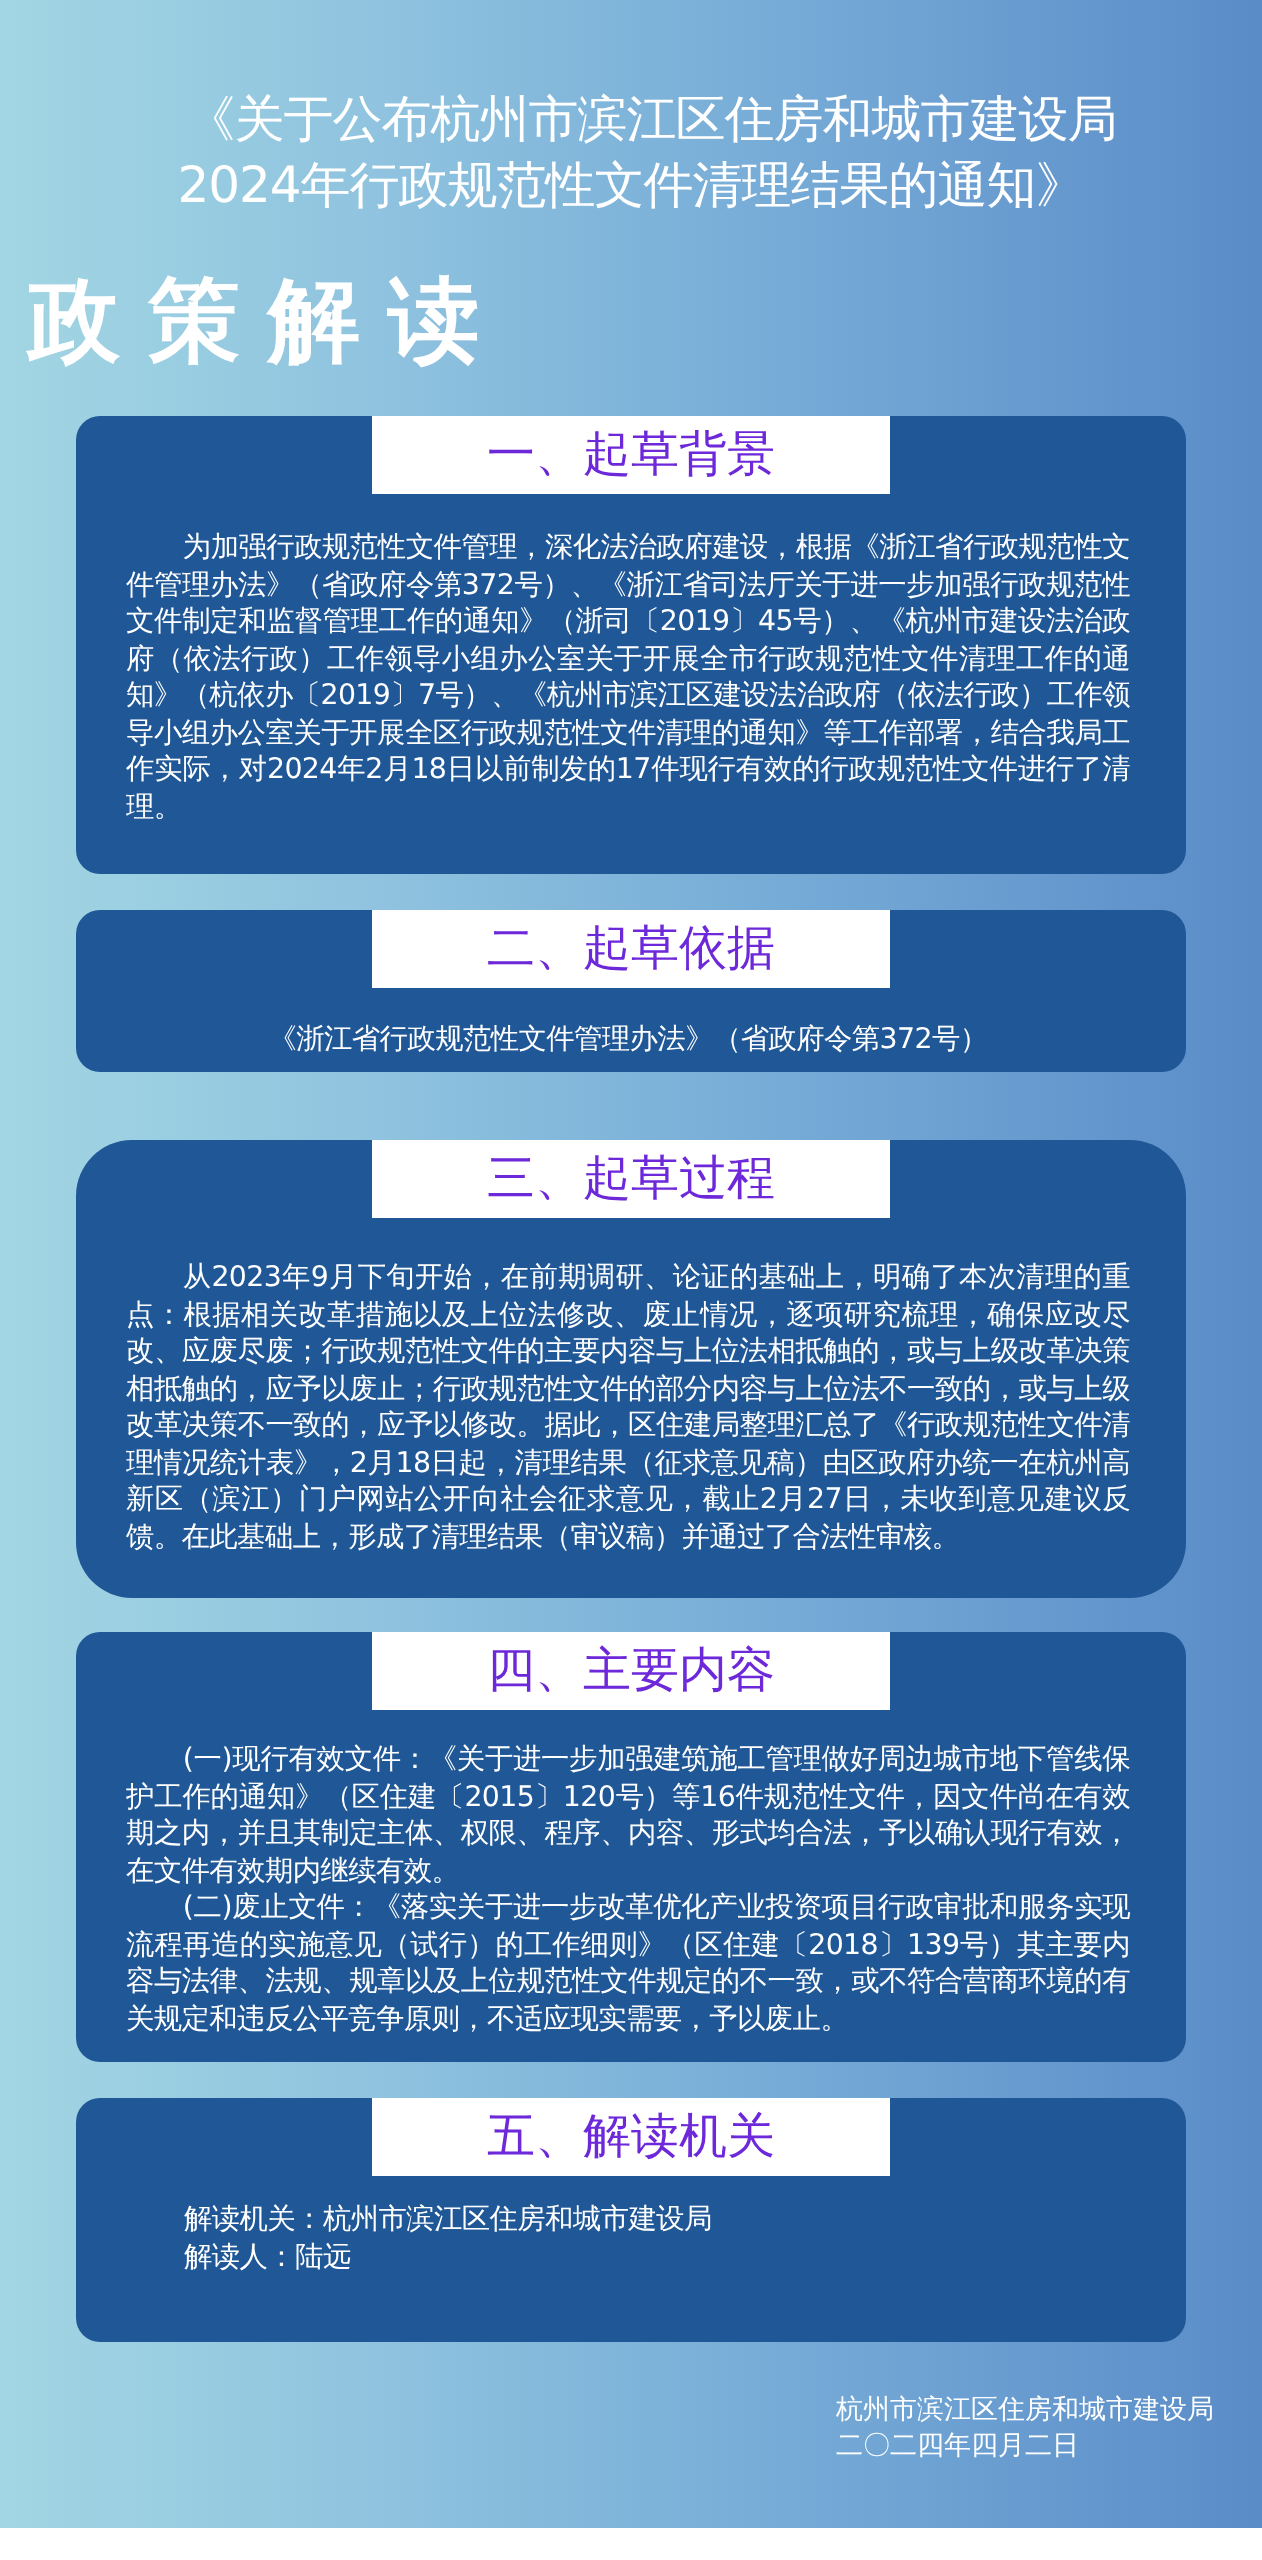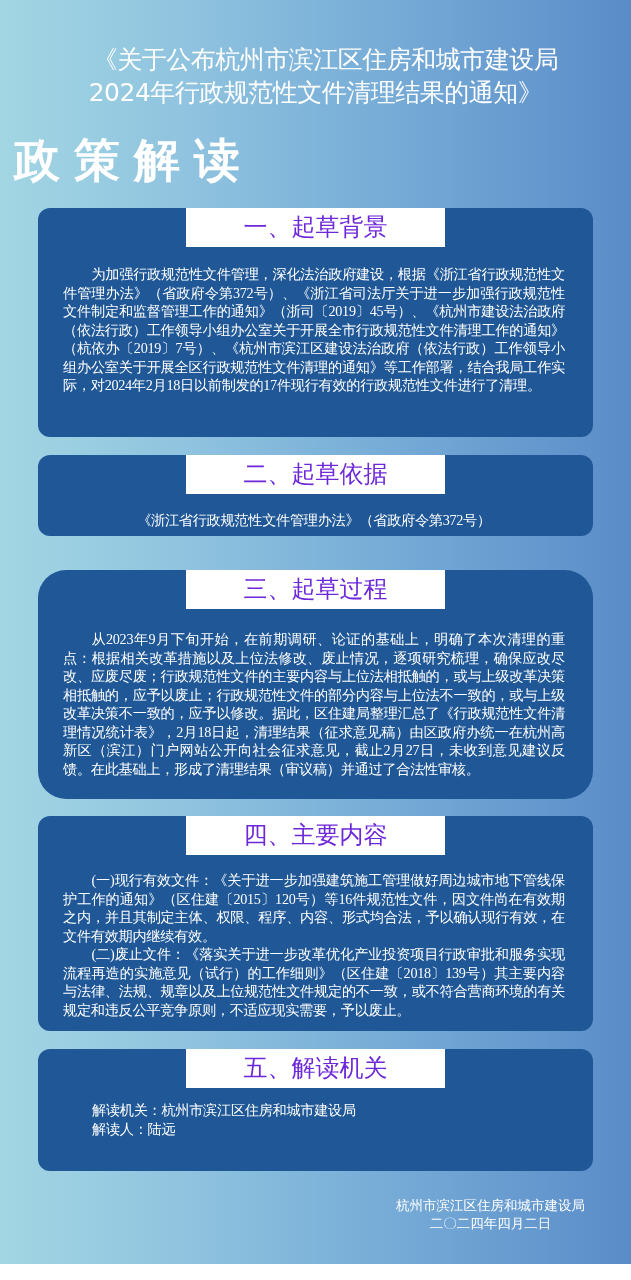--- a/index.html
+++ b/index.html
@@ -30,28 +30,27 @@
   }
   .label {
     position: absolute; left: 148px; top: 0; width: 259px; height: 39px;
     background: #ffffff; color: #6d28d9; text-align: center;
     font-size: 24px; line-height: 39px;
   }
   .body {
     position: absolute; left: 25px; right: 28px; color: #ffffff;
     font-size: 14.2px; line-height: 18.5px; text-align: justify;
     letter-spacing: -0.3px;
-    font-family: Liberation Serif, serif;
   }
   .body p { margin: 0; text-indent: 2em; }
   .center { text-align: center; }
   .center p { text-indent: 0; }
   .plain p { text-indent: 0; }
   .footer {
-    position: absolute; right: 46px; top: 1196px; text-align: center;
+    position: absolute; right: 24px; top: 1196px; text-align: left;
     color: #ffffff; font-size: 13.5px; line-height: 18px;
   }
 </style>
 </head>
 <body>
 
 <div class="bg"></div>
 
 <div class="title l1">《关于公布杭州市滨江区住房和城市建设局</div>
 <div class="title l2">2024年行政规范性文件清理结果的通知》</div>

